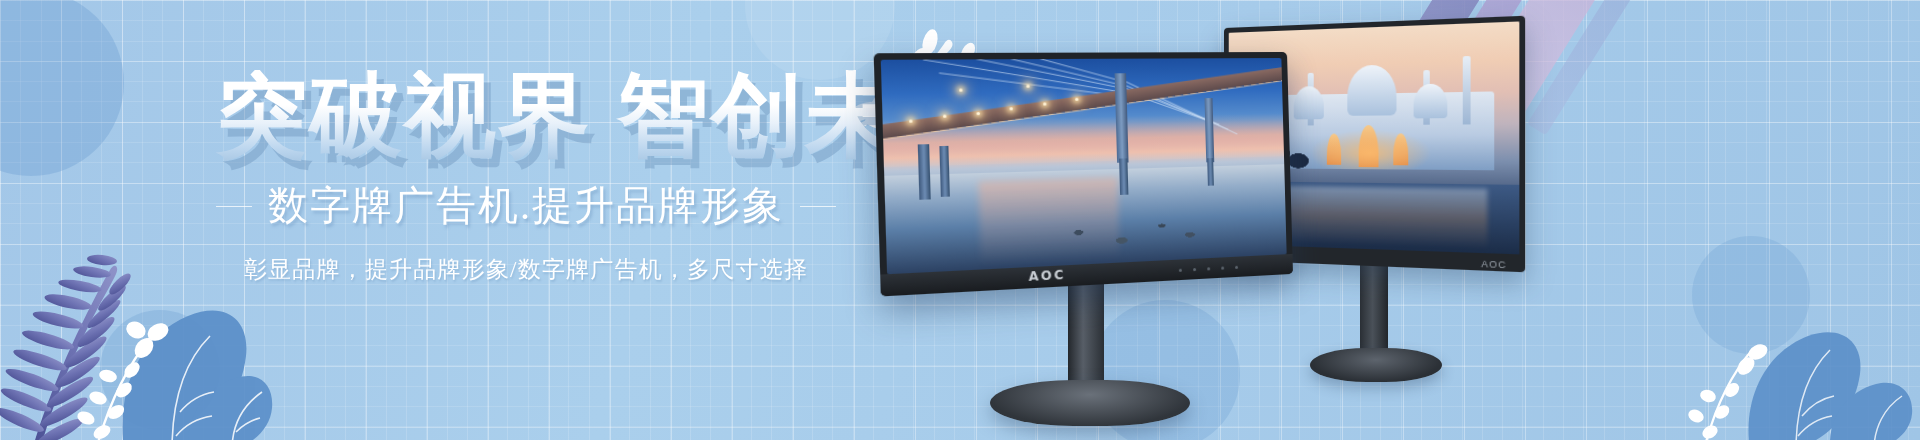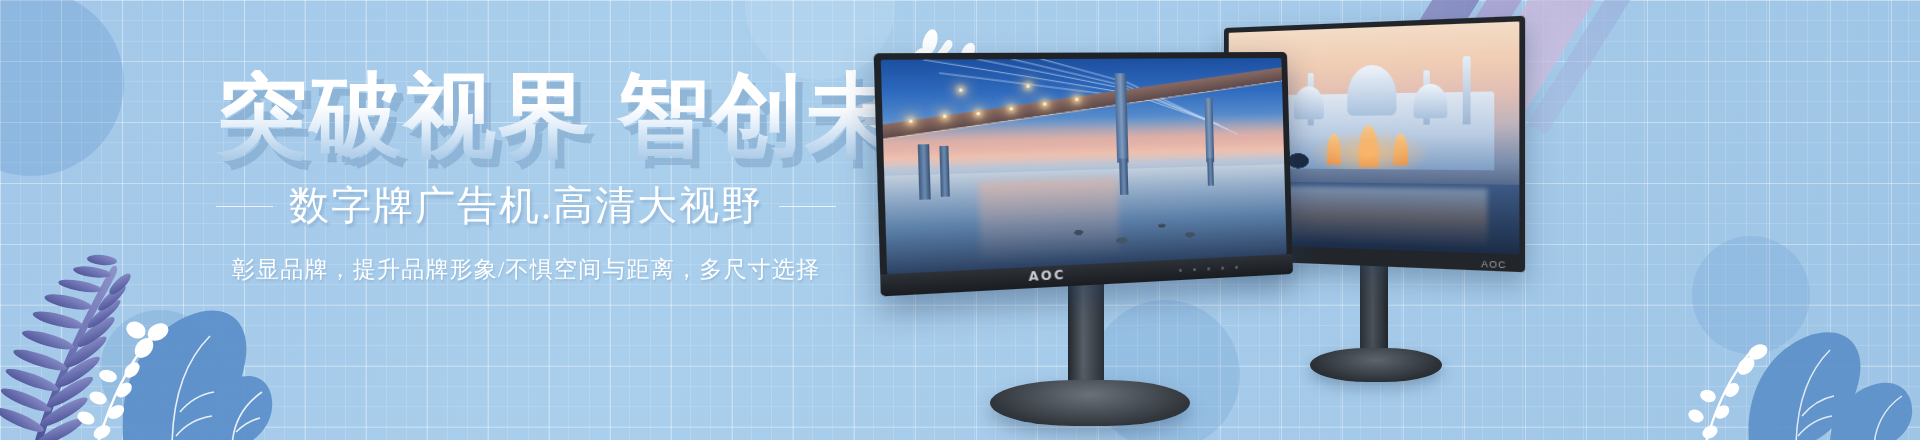--- a/index.html
+++ b/index.html
@@ -295,25 +295,25 @@
         <ellipse cx="78" cy="162" rx="10" ry="7" transform="rotate(-26 78 162)"></ellipse>
       </g>
     </g>
   </svg>
 
   <div class="textwrap">
     <div class="headline">突破视界 智创未来</div>
 
     <div class="sub-row">
       <span class="rule"></span>
-      <span class="subtitle">数字牌广告机.高清大视野</span>
+      <span class="subtitle">数字牌广告机.提升品牌形象</span>
       <span class="rule"></span>
     </div>
 
-    <div class="tagline">彰显品牌，提升品牌形象/不惧空间与距离，多尺寸选择</div>
+    <div class="tagline">彰显品牌，提升品牌形象/数字牌广告机，多尺寸选择</div>
   </div>
 
   <div class="monitors">
 
     <div class="stand-back">
       <div class="neck"></div>
         <div class="base"></div>
     </div>
 
     <div class="mon-back">

